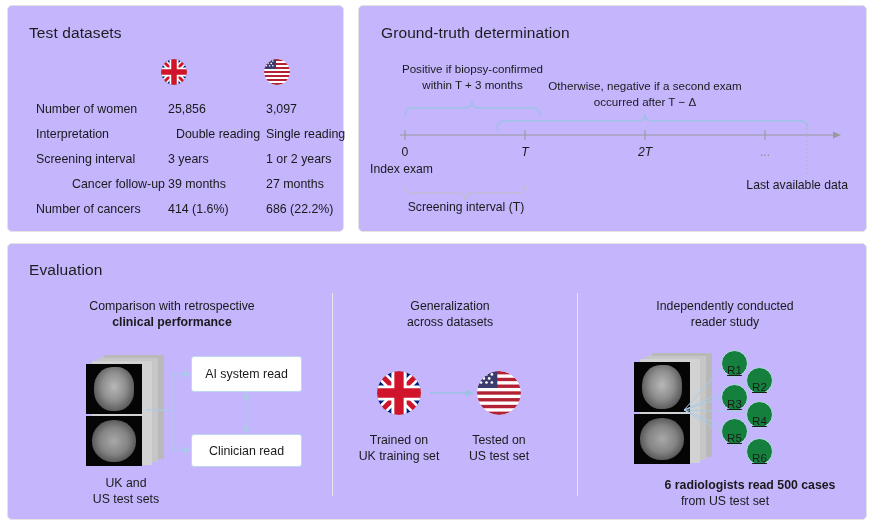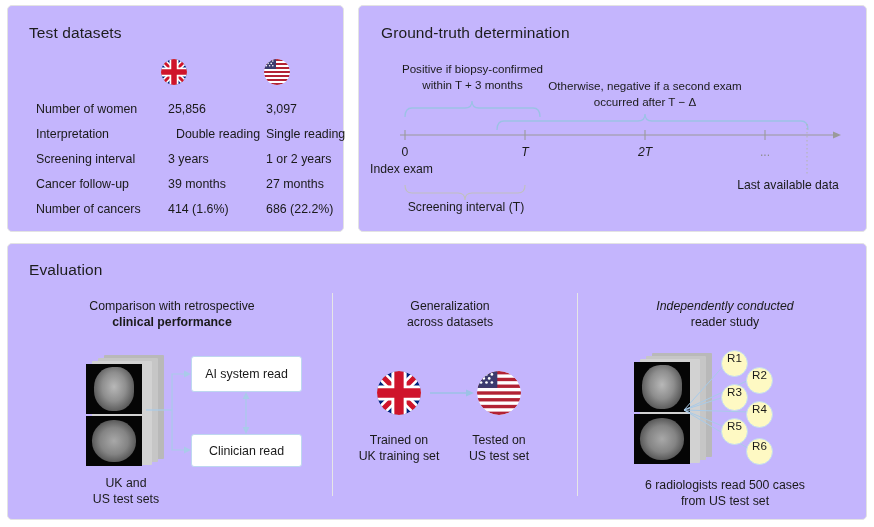--- a/index.html
+++ b/index.html
@@ -81,23 +81,23 @@
   .sheet{position:absolute;border-radius:1px;}
   .mammo{position:absolute;overflow:hidden;background:#050505;}
   .mammo .breast{
     position:absolute;left:50%;top:50%;
     transform:translate(-50%,-50%);
     border-radius:46% 42% 44% 46%;
   }
   .rcircle{
     position:absolute;
     width:25px;height:25px;border-radius:50%;
-    border:1px solid #c3dcf2;background:#fef9c3;
-    display:flex;align-items:flex-start;justify-content:center;
-    font-size:11.6px;color:#1a1a1a;
+    border:1px solid #c3dcf2;background:#15803d;
+    display:flex;align-items:flex-end;justify-content:center;
+    font-size:11.6px;color:#1a1a1a;text-decoration:underline;
   }
 </style>
 </head>
 <body>
 
 <div class="panel" id="panel-datasets">
   <div class="panel-title" style="left:21px;top:18px;">Test datasets</div>
 
   <div class="flag" style="left:153px;top:53px;">
     <svg viewBox="0 0 26 26">
@@ -153,21 +153,21 @@
   <div class="tbl tbl-us" style="top:96px;">3,097</div>
 
   <div class="tbl tbl-label" style="top:121px;">Interpretation</div>
   <div class="tbl tbl-uk" style="top:121px;margin-left:8px;">Double reading</div>
   <div class="tbl tbl-us" style="top:121px;">Single reading</div>
 
   <div class="tbl tbl-label" style="top:146px;">Screening interval</div>
   <div class="tbl tbl-uk" style="top:146px;">3 years</div>
   <div class="tbl tbl-us" style="top:146px;">1 or 2 years</div>
 
-  <div class="tbl tbl-label" style="top:171px;">Cancer follow-up</div>
+  <div class="tbl tbl-label" style="top:171px;margin-left:36px;">Cancer follow-up</div>
   <div class="tbl tbl-uk" style="top:171px;">39 months</div>
   <div class="tbl tbl-us" style="top:171px;">27 months</div>
 
   <div class="tbl tbl-label" style="top:196px;">Number of cancers</div>
   <div class="tbl tbl-uk" style="top:196px;">414 (1.6%)</div>
   <div class="tbl tbl-us" style="top:196px;">686 (22.2%)</div>
 </div>
 
 <div class="panel" id="panel-groundtruth">
   <div class="panel-title" style="left:22px;top:18px;">Ground-truth determination</div>
@@ -196,21 +196,21 @@
 <div class="gt-text" style="left:390px;top:78px;width:165px;">within T + 3 months</div>
 <div class="gt-text" style="left:545px;top:79px;width:200px;">Otherwise, negative if a second exam</div>
 <div class="gt-text" style="left:545px;top:95px;width:200px;">occurred after T − Δ</div>
 
 <div class="axis-lbl" style="left:385px;top:145px;width:40px;">0</div>
 <div class="axis-lbl" style="left:505px;top:145px;width:40px;font-style:italic;">T</div>
 <div class="axis-lbl" style="left:625px;top:145px;width:40px;font-style:italic;">2T</div>
 <div class="axis-lbl" style="left:745px;top:145px;width:40px;color:#8c8c8c;">...</div>
 
 <div class="axis-lbl" style="left:370px;top:162px;width:90px;text-align:left;">Index exam</div>
-<div class="axis-lbl" style="left:728px;top:178px;width:120px;text-align:center;">Last available data</div>
+<div class="axis-lbl" style="left:728px;top:178px;width:120px;text-align:right;">Last available data</div>
 <div class="axis-lbl" style="left:400px;top:200px;width:132px;">Screening interval (T)</div>
 
 <div class="panel" id="panel-evaluation">
   <div class="panel-title" style="left:21px;top:17px;">Evaluation</div>
   <div class="divider" style="left:324px;top:49px;height:203px;"></div>
   <div class="divider" style="left:569px;top:49px;height:203px;"></div>
 </div>
 
 <div class="sub-title" style="left:72px;top:298px;width:200px;">Comparison with retrospective</div>
 <div class="sub-title" style="left:72px;top:314px;width:200px;font-weight:bold;">clinical performance</div>
@@ -304,21 +304,21 @@
 <svg class="svg-layer" width="874" height="527">
   <line x1="430" y1="393" x2="466" y2="393" stroke="#9cc2e5" stroke-width="1.3"></line>
   <polygon points="466,389.4 474,393 466,396.6" fill="#9cc2e5"></polygon>
 </svg>
 
 <div class="caption" style="left:339px;top:432px;width:120px;">Trained on</div>
 <div class="caption" style="left:339px;top:448px;width:120px;">UK training set</div>
 <div class="caption" style="left:439px;top:432px;width:120px;">Tested on</div>
 <div class="caption" style="left:439px;top:448px;width:120px;">US test set</div>
 
-<div class="sub-title" style="left:620px;top:298px;width:210px;font-style:italic;">Independently conducted</div>
+<div class="sub-title" style="left:620px;top:298px;width:210px;">Independently conducted</div>
 <div class="sub-title" style="left:620px;top:314px;width:210px;">reader study</div>
 
 <div class="stack" style="left:634px;top:353px;width:80px;height:112px;">
   <div class="sheet" style="left:18px;top:0;width:60px;height:104px;background:#b9b9b9;"></div>
   <div class="sheet" style="left:12px;top:3px;width:60px;height:104px;background:#c6c6c6;"></div>
   <div class="sheet" style="left:6px;top:6px;width:60px;height:104px;background:#d2d2d2;"></div>
   <div class="mammo" style="left:0;top:9px;width:56px;height:50px;">
     <div class="breast" style="width:40px;height:44px;background:radial-gradient(ellipse at 50% 45%,#b8b8b8 0%,#8e8e8e 42%,#525252 78%,#2a2a2a 100%);"></div>
   </div>
   <div class="mammo" style="left:0;top:61px;width:56px;height:50px;">
@@ -347,14 +347,14 @@
 <div class="rcircle" style="left:746px;top:401px;">
   <span>R4</span>
   </div>
 <div class="rcircle" style="left:721px;top:418px;">
   <span>R5</span>
   </div>
 <div class="rcircle" style="left:746px;top:438px;">
   <span>R6</span>
   </div>
 
-<div class="caption" style="left:615px;top:477px;width:220px;">6 radiologists read 500 cases</div>
+<div class="caption" style="left:640px;top:477px;width:220px;font-weight:bold;">6 radiologists read 500 cases</div>
 <div class="caption" style="left:615px;top:493px;width:220px;">from US test set</div>
 
 </body></html>

